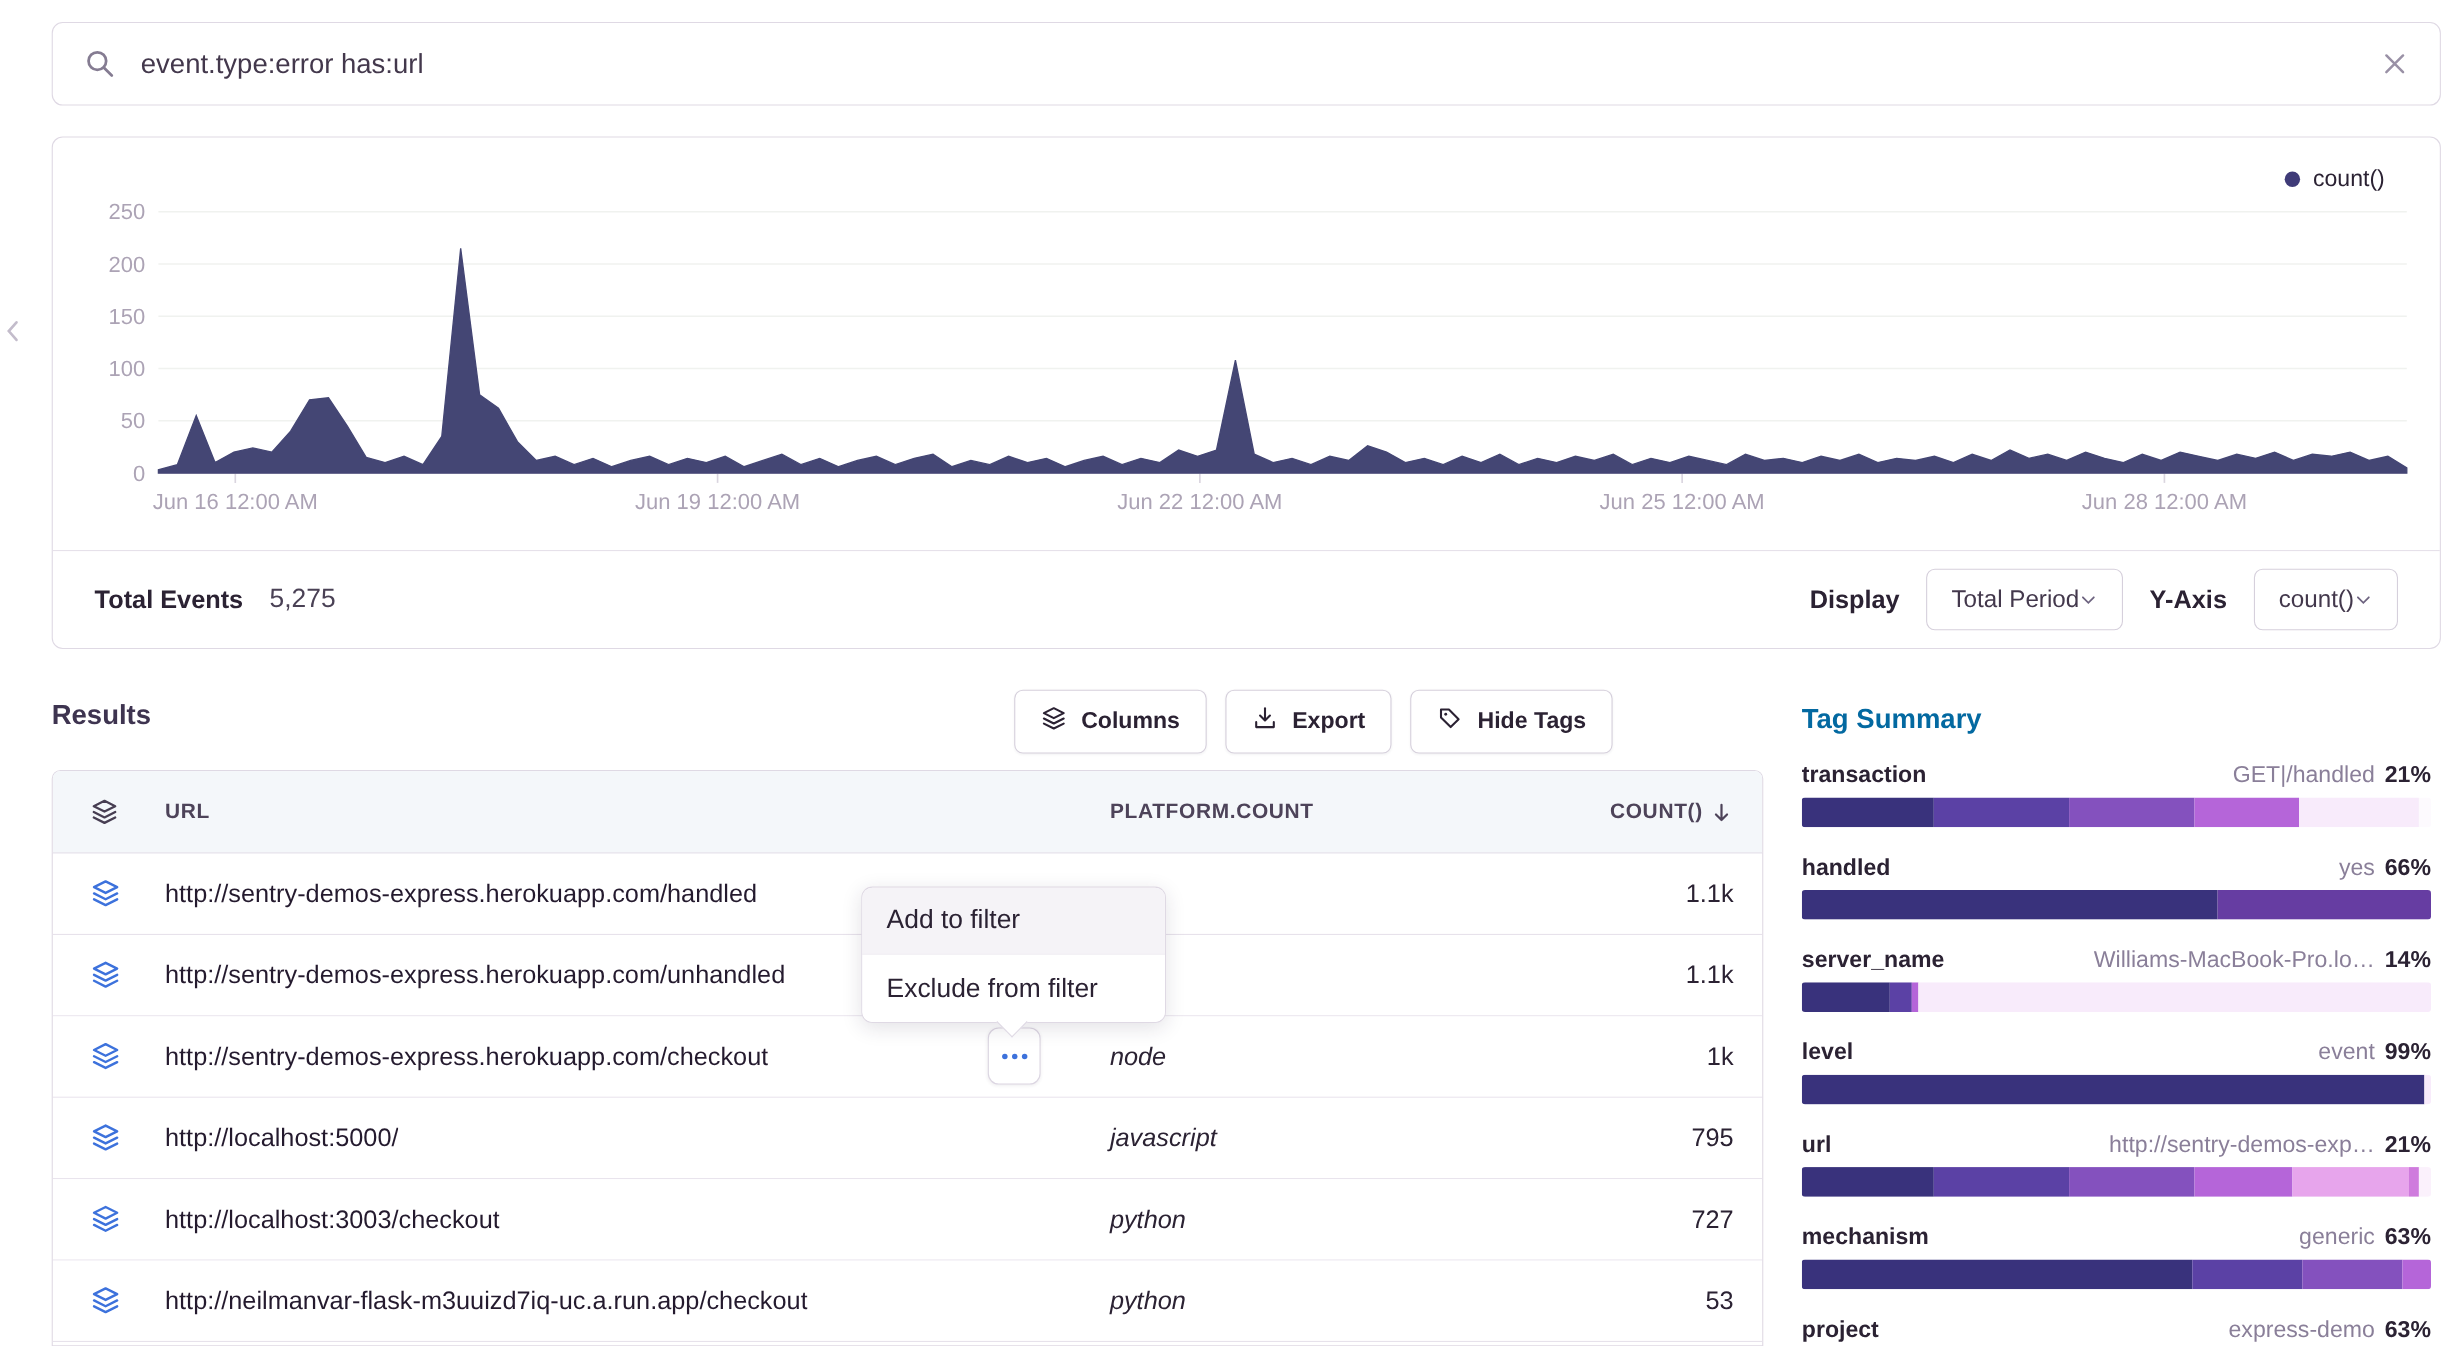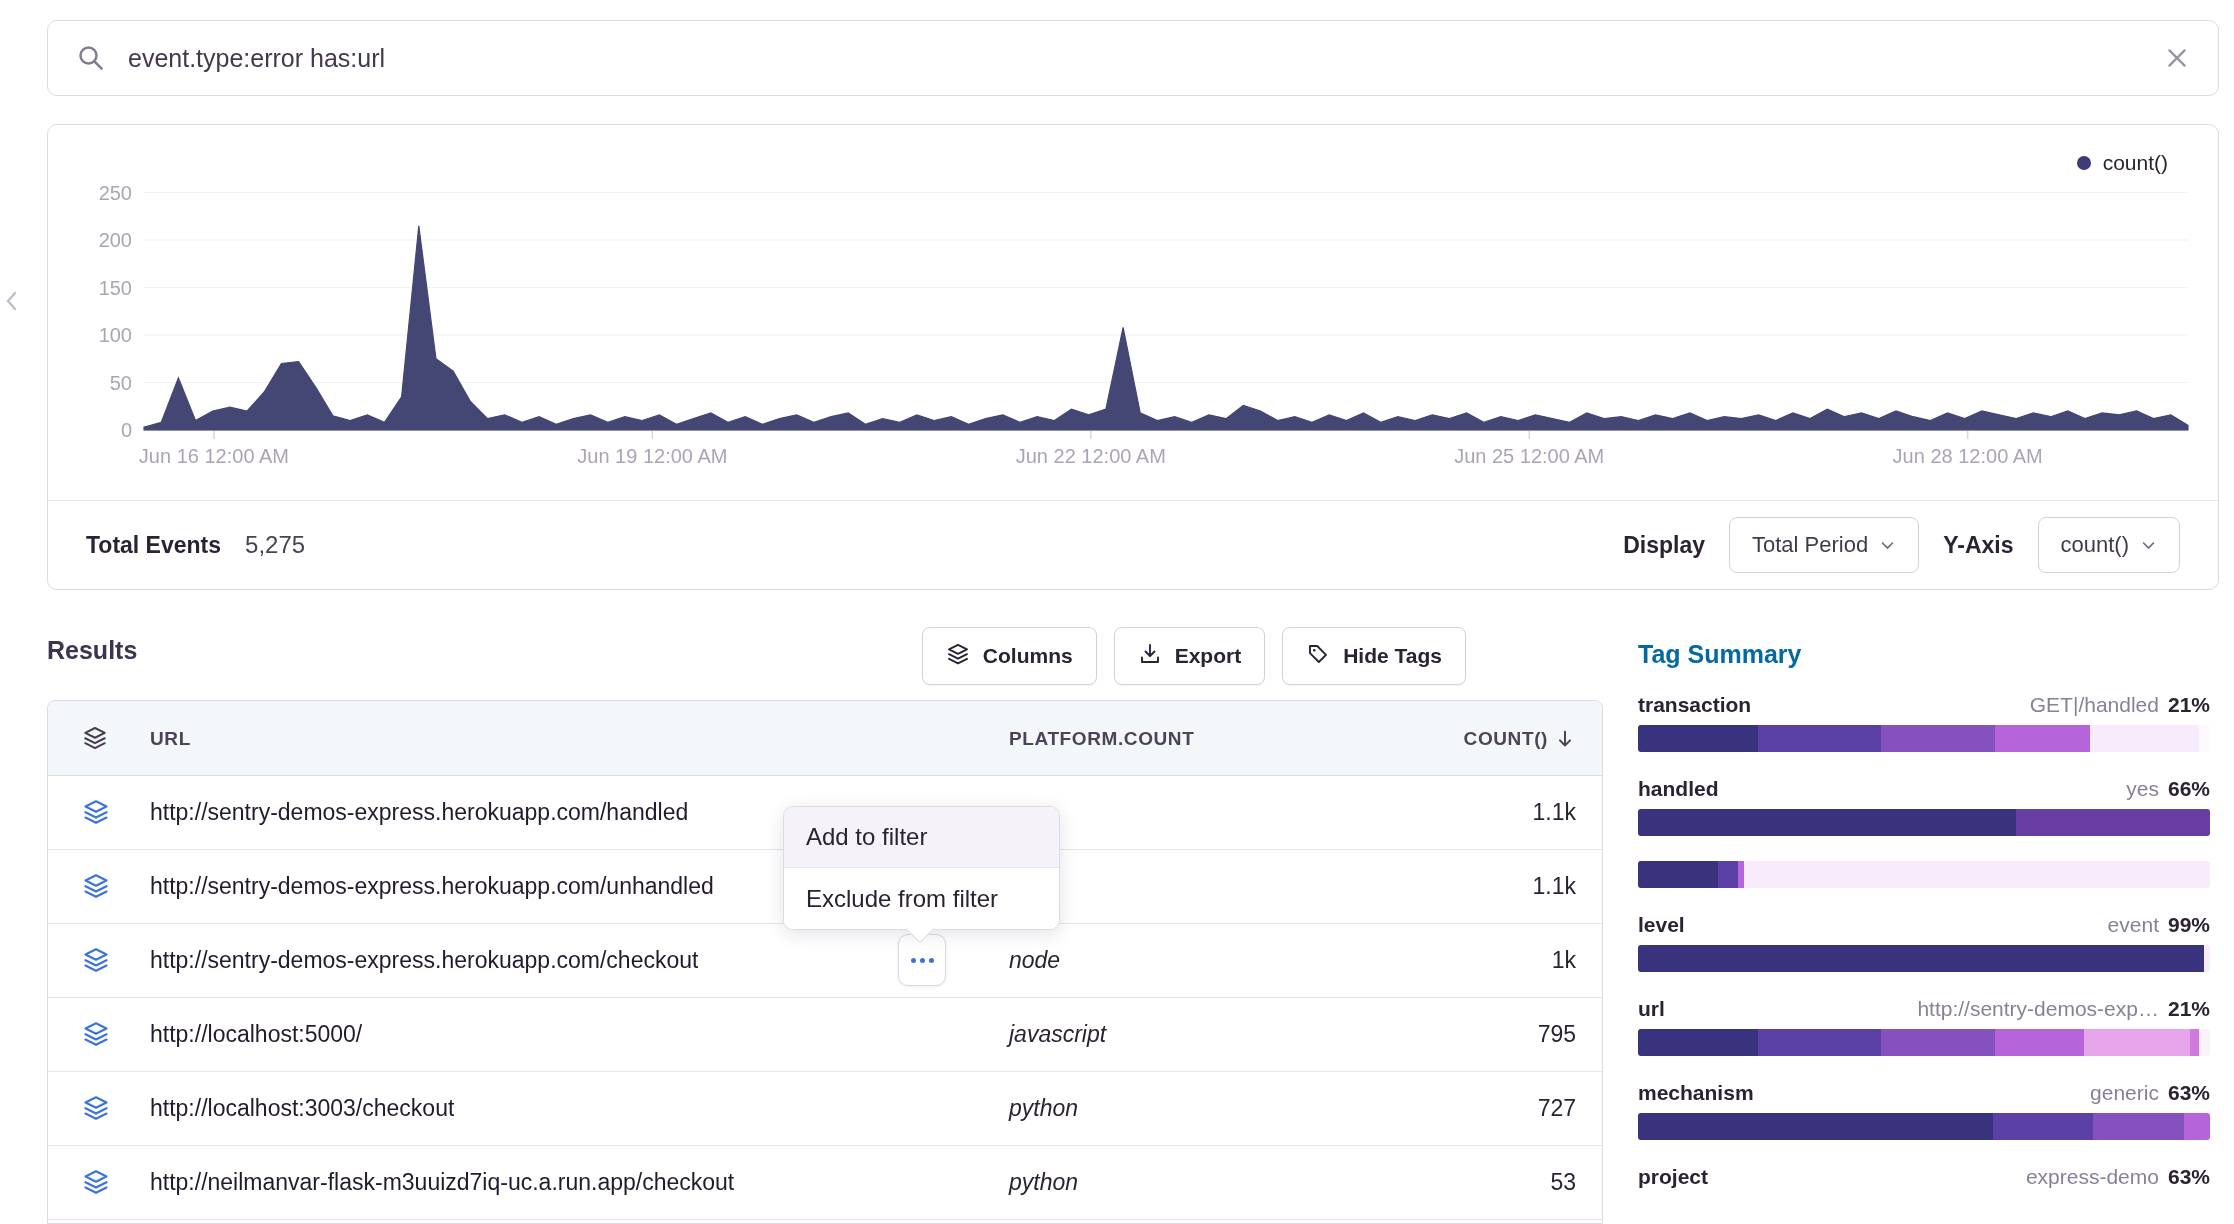--- a/index.html
+++ b/index.html
@@ -20,21 +20,21 @@
   .chart-legend { position:absolute; top:26px; right:50px; display:flex; align-items:center; gap:12px; z-index:3; }
   .legend-dot { width:14px; height:14px; border-radius:50%; background:#3F3B78; }
   .legend-label { font-size:21px; color:#2B2233; }
   #events-chart { position:absolute; left:0; top:0; }
   .chart-footer { position:absolute; left:0; right:0; top:375px; bottom:0;
     border-top:1.5px solid #E6E1EA; display:flex; align-items:center; padding:0 38px; }
   .tf-label { font-size:23px; font-weight:bold; color:#2B2233; }
   .tf-value { font-size:24px; color:#4A4155; margin-left:24px; }
   .footer-right { margin-left:auto; display:flex; align-items:center; gap:24px; }
   .dropdown-btn { height:56px; border:1.5px solid #D6D0DC; border-radius:8px; background:#fff;
-    display:flex; align-items:center; gap:11px; padding:0 22px; font-size:22px; color:#43384C; cursor:pointer; }
+    display:flex; align-items:center; gap:0; padding:0 22px; font-size:22px; color:#43384C; cursor:pointer; }
 
   
   .results-heading { position:absolute; left:47px; top:636px; font-size:25px; font-weight:bold; color:#3E3450; }
   .action-buttons { position:absolute; top:627px; right:632px; display:flex; gap:17px; }
   .btn { height:58px; border:1.5px solid #D6D0DC; border-radius:8px; background:#fff;
     display:flex; align-items:center; gap:13px; padding:0 23px; font-size:21px; font-weight:bold;
     color:#2B2233; cursor:pointer; box-shadow:0 1px 2px rgba(40,30,60,.05); white-space:nowrap; }
 
   
   .results-table { position:absolute; left:47px; top:700px; width:1556px; height:524px;
@@ -302,20 +302,27 @@
               <span class="tag-top-value">yes</span>
               <span class="tag-percent">66%</span>
             </span>
           </div>
           <div class="tag-bar">
             <span style="background:#39327C;width:66%"></span>
             <span style="background:#663DA2;width:34%"></span>
           </div>
         </div>
         <div class="tag-row">
+          <div class="line1">
+            <span class="tag-name">server_name</span>
+            <span class="tag-right">
+              <span class="tag-top-value">Williams-MacBook-Pro.lo…</span>
+              <span class="tag-percent">14%</span>
+            </span>
+          </div>
           <div class="tag-bar">
             <span style="background:#39327C;width:14.000000000000002%"></span>
             <span style="background:#5B41A5;width:3.5000000000000004%"></span>
             <span style="background:#B565D9;width:1%"></span>
             <span style="background:#F8EBFB;width:81.5%"></span>
           </div>
         </div>
         <div class="tag-row">
           <div class="line1">
             <span class="tag-name">level</span>

